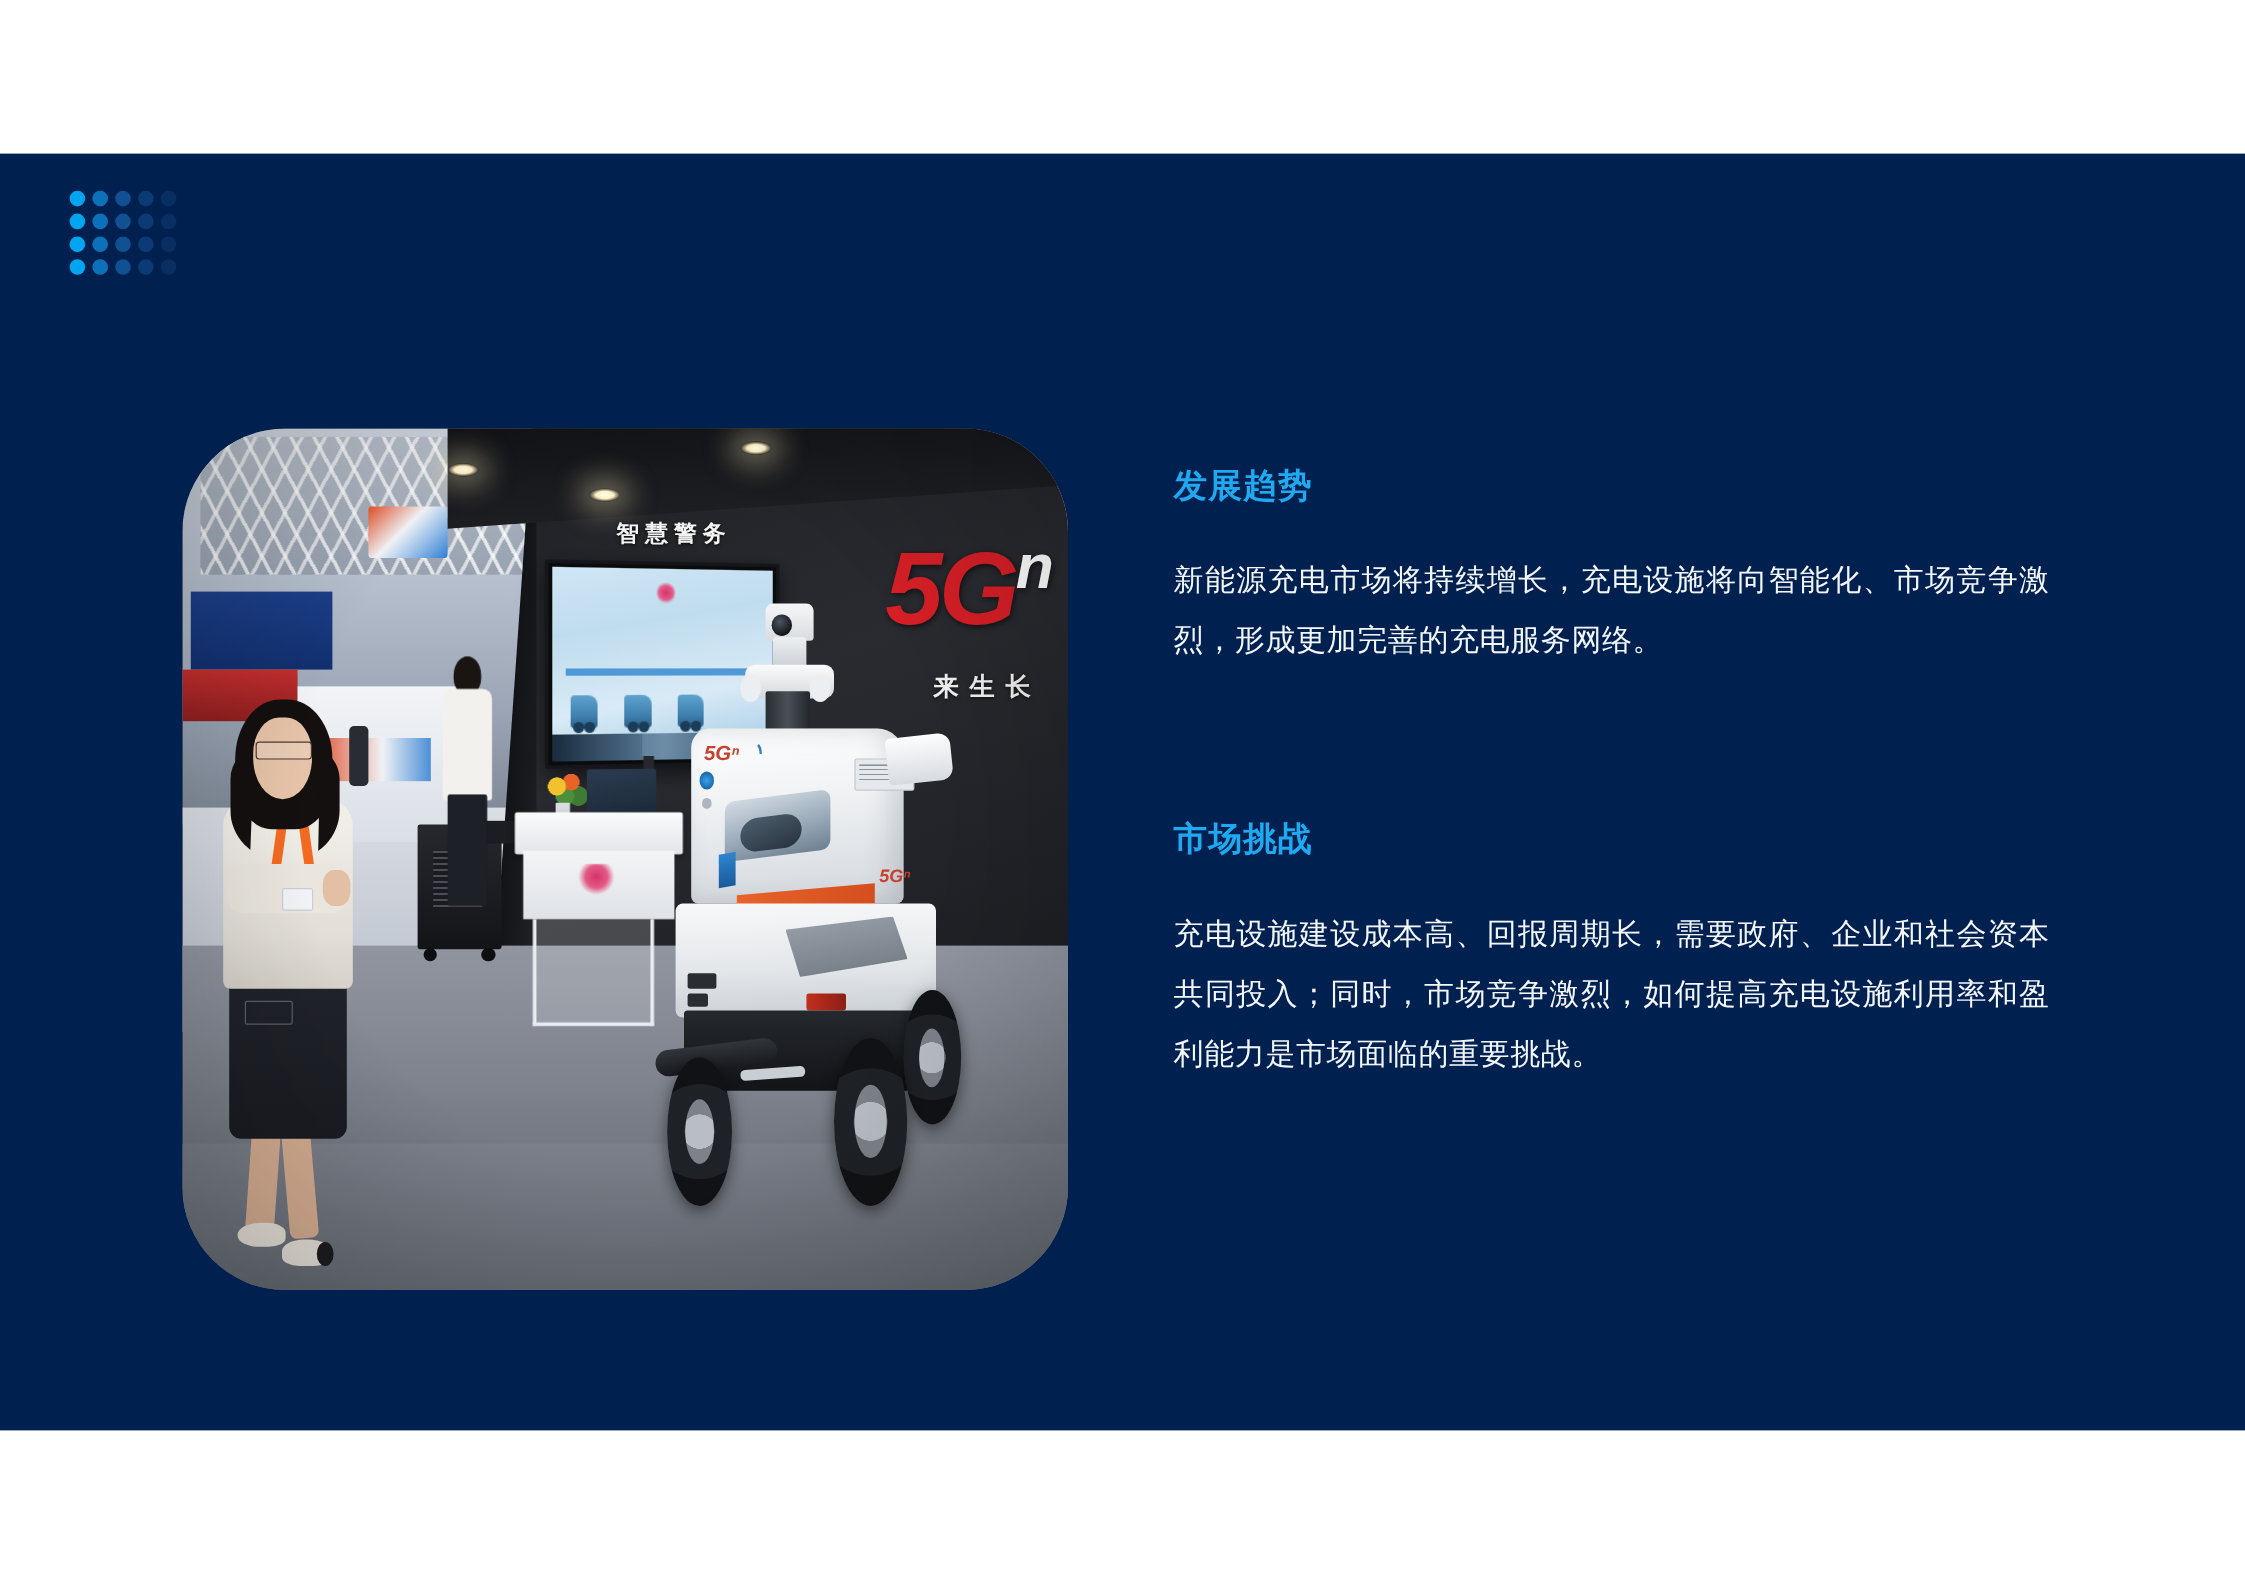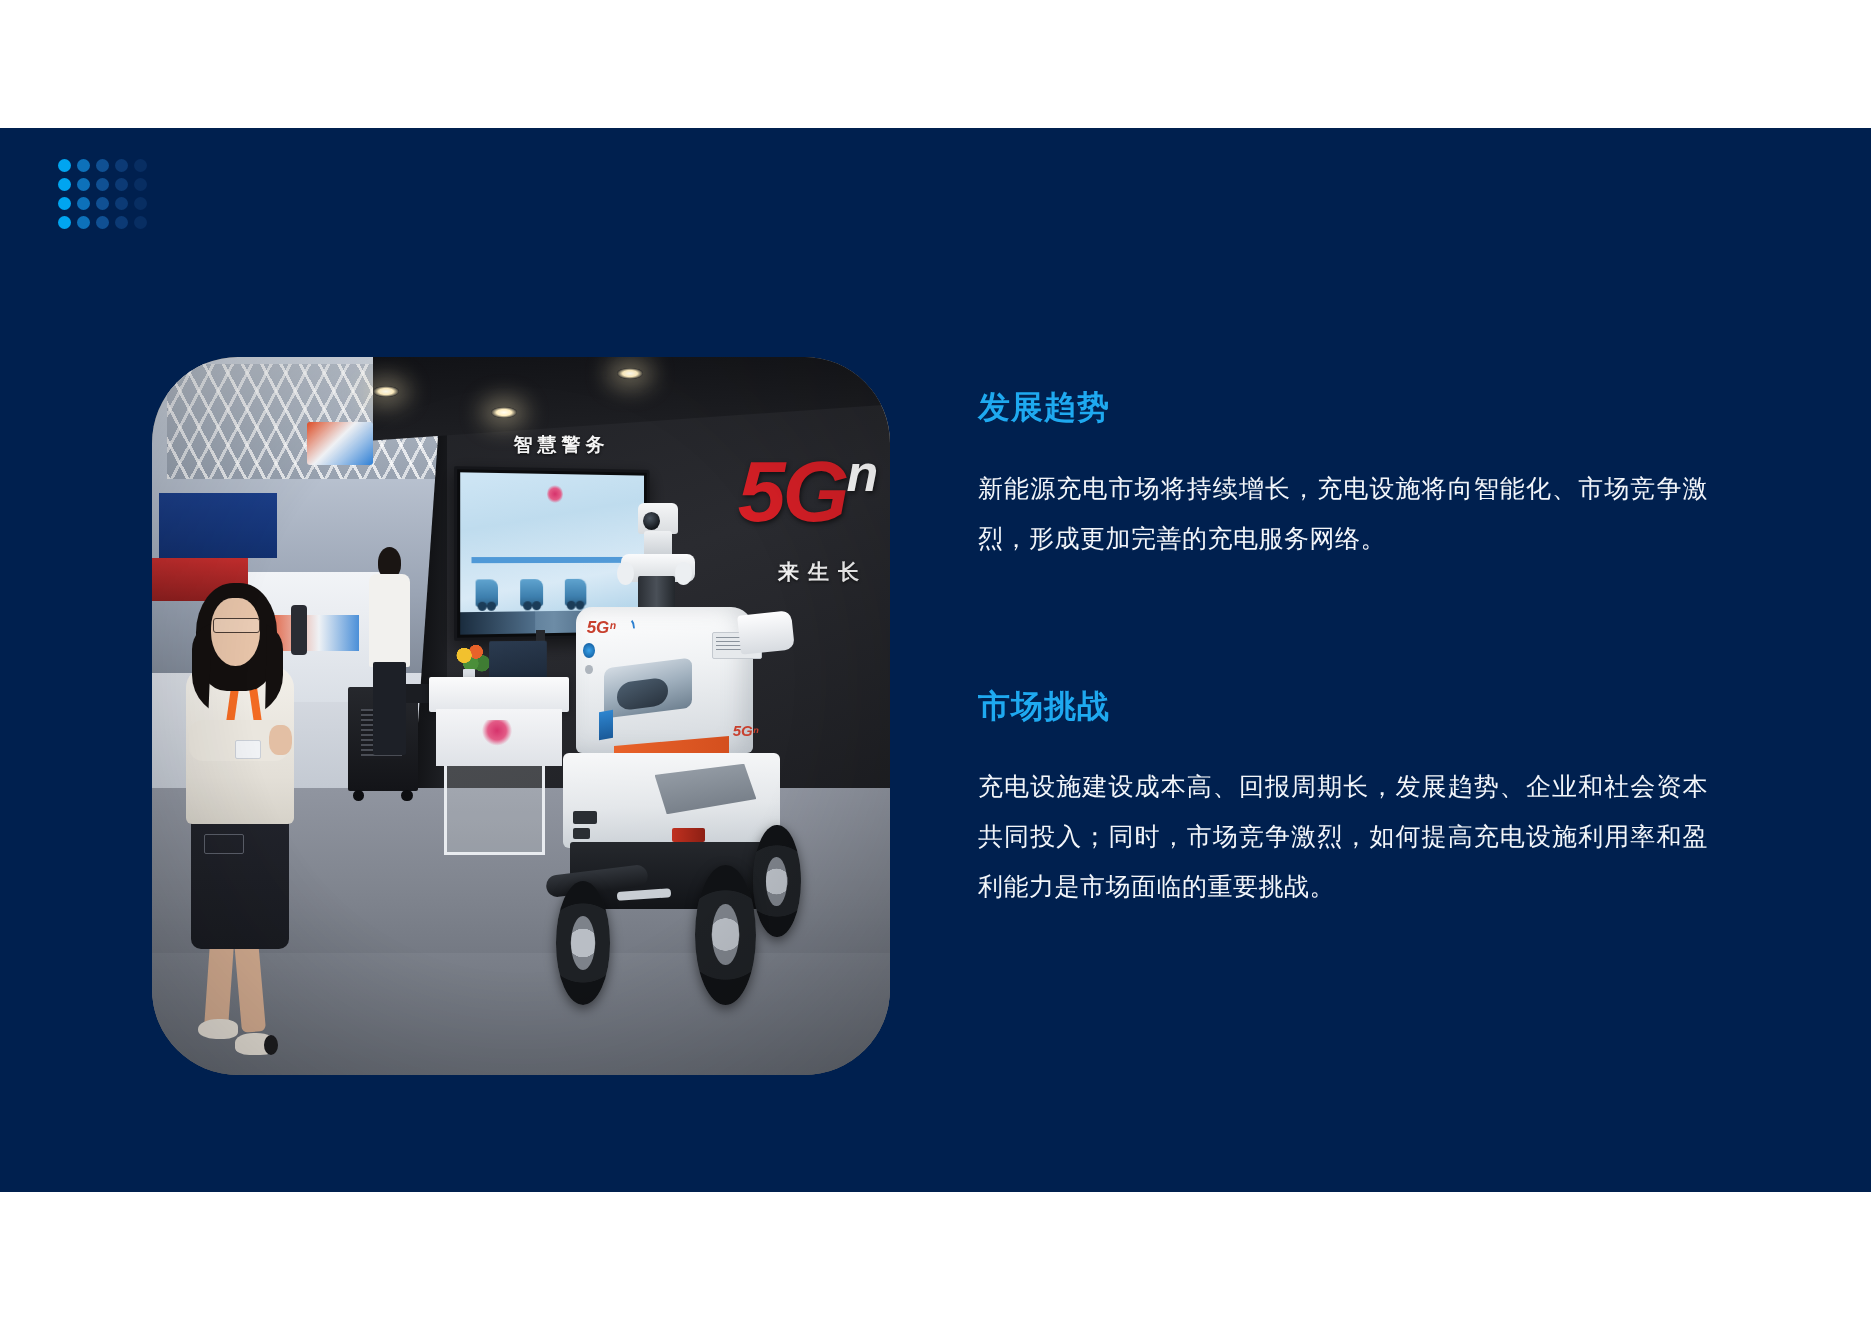--- a/index.html
+++ b/index.html
@@ -575,21 +575,21 @@
   .text-col {
     position: absolute;
     left: 978px;
     top: 390px;
     width: 730px;
   }
   .section-block { margin-bottom: 128px; }
   .section-block:last-child { margin-bottom: 0; font-family: Liberation Mono, monospace; }
 
   .section-heading {
-    font-size: 32px;
+    font-size: 28px;
     font-weight: 700;
     color: #1ea9f0;
     letter-spacing: 1px;
     margin: 0 0 38px 0;
     line-height: 1.1;
   }
   .section-body {
     font-size: 25px;
     color: #f3f6fa;
     line-height: 2.0;
@@ -749,18 +749,18 @@
 
   <div class="text-col">
 
     <div class="section-block">
       <h2 class="section-heading">发展趋势</h2>
       <p class="section-body">新能源充电市场将持续增长，充电设施将向智能化、市场竞争激烈，形成更加完善的充电服务网络。</p>
     </div>
 
     <div class="section-block">
       <h2 class="section-heading">市场挑战</h2>
-      <p class="section-body">充电设施建设成本高、回报周期长，发展趋势、企业和社会资本共同投入；同时，市场竞争激烈，如何提高充电设施利用率和盈利能力是市场面临的重要挑战。</p>
+      <p class="section-body">充电设施建设成本高、回报周期长，需要政府、企业和社会资本共同投入；同时，市场竞争激烈，如何提高充电设施利用率和盈利能力是市场面临的重要挑战。</p>
     </div>
 
   </div>
 
 </div>
 
 </body></html>

